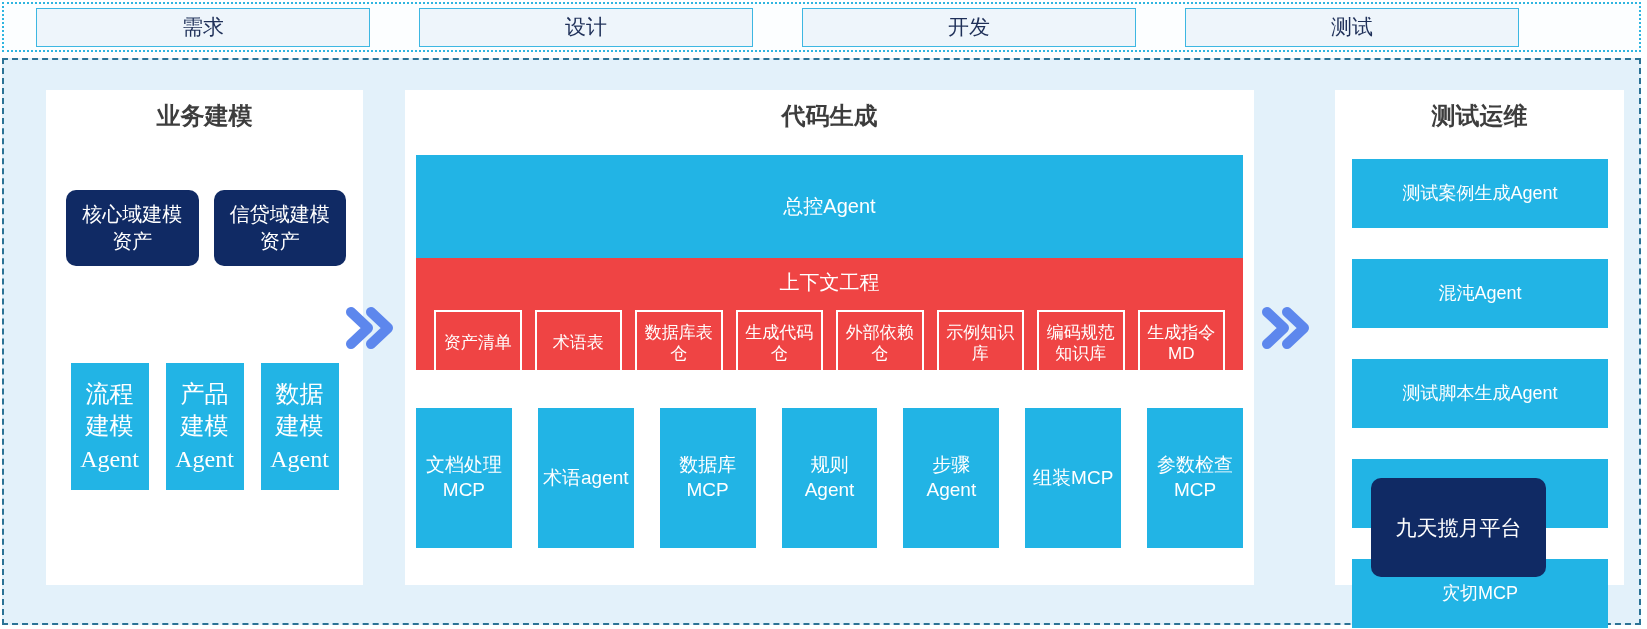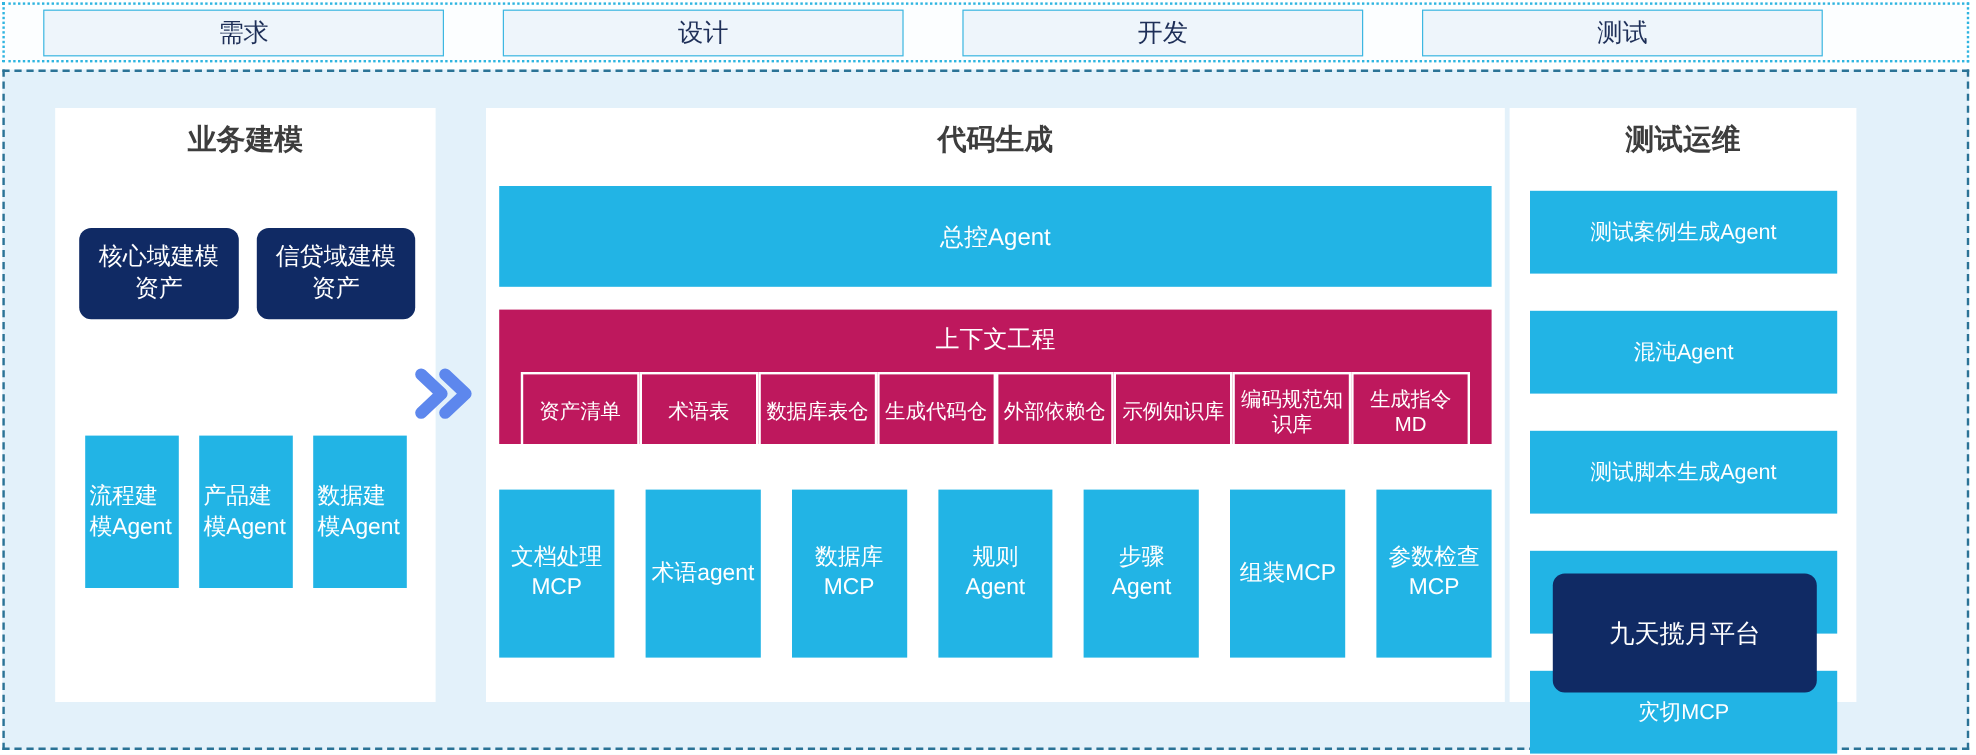--- a/index.html
+++ b/index.html
@@ -37,60 +37,60 @@
   .panel-business{left:26px;width:317px;margin-left:16px;}
   .asset-row{position:absolute;top:100px;left:20px;right:17px;display:flex;gap:15px;}
   .navy-box{
     flex:1;height:76px;background:#102a64;border-radius:10px;color:#fff;
     display:flex;align-items:center;justify-content:center;text-align:center;
     font-size:20px;line-height:1.35;padding:0 8px;box-sizing:border-box;
   }
   .agent-row{position:absolute;top:273px;left:0;right:0;display:flex;justify-content:center;gap:17px;}
   .agent-box{
     width:78px;height:127px;background:#22b4e5;color:#fff;
-    display:flex;align-items:center;justify-content:center;text-align:left;
-    font-size:19px;line-height:1.35;padding:0 4px;box-sizing:border-box;overflow-wrap:anywhere;
+    display:flex;align-items:center;justify-content:center;text-align:center;
+    font-size:24px;line-height:1.35;padding:0 4px;box-sizing:border-box;overflow-wrap:anywhere;font-family:Liberation Serif, serif;
   }
 
   
   .panel-code{left:401px;width:849px;}
   .master-bar{
-    position:absolute;top:65px;left:11px;right:11px;height:84px;background:#22b4e5;
+    position:absolute;top:65px;left:11px;right:11px;height:103px;background:#22b4e5;
     display:flex;align-items:center;justify-content:center;color:#fff;font-size:20px;
   }
   .context-block{
-    position:absolute;top:168px;left:11px;right:11px;height:112px;background:#be185d;color:#fff;
+    position:absolute;top:168px;left:11px;right:11px;height:112px;background:#ef4444;color:#fff;
   }
   .context-title{text-align:center;padding-top:11px;font-size:20px;}
-  .context-items{position:absolute;left:18px;right:18px;top:52px;display:flex;}
+  .context-items{position:absolute;left:18px;right:18px;top:52px;display:flex;gap:13px;}
   .ctx-box{
     flex:1;height:66px;box-sizing:border-box;border:2px solid #ffffff;
     display:flex;align-items:center;justify-content:center;text-align:center;
     font-size:17px;line-height:1.25;padding:2px;overflow-wrap:anywhere;
   }
   .tools-row{position:absolute;top:318px;left:11px;right:11px;height:140px;display:flex;gap:26px;}
   .tool-box{
     flex:1;background:#22b4e5;color:#fff;
     display:flex;align-items:center;justify-content:center;text-align:center;
     font-size:19px;line-height:1.3;padding:0 5px;box-sizing:border-box;overflow-wrap:anywhere;
   }
 
   
-  .panel-test{left:1254px;width:289px;}
+  .panel-test{left:1331px;width:289px;}
   .test-grid{
     position:absolute;top:69px;left:17px;right:16px;
     display:grid;grid-template-columns:1fr;column-gap:19px;row-gap:31px;
   }
   .test-box{
     height:69px;background:#22b4e5;color:#fff;
     display:flex;align-items:center;justify-content:center;text-align:center;
     font-size:18px;line-height:1.3;padding:0 4px;box-sizing:border-box;overflow-wrap:anywhere;
   }
   .platform-box{
-    position:absolute;top:388px;left:36px;width:220px;height:99px;
+    position:absolute;top:388px;left:36px;width:175px;height:99px;
     background:#102a64;border-radius:10px;color:#fff;font-size:21px;
     display:flex;align-items:center;justify-content:center;
   }
 
   
   .arrow{position:absolute;width:50px;height:46px;}
   .arrow-1{left:340px;top:245px;}
   .arrow-2{left:1256px;top:245px;}
 </style>
 </head>

